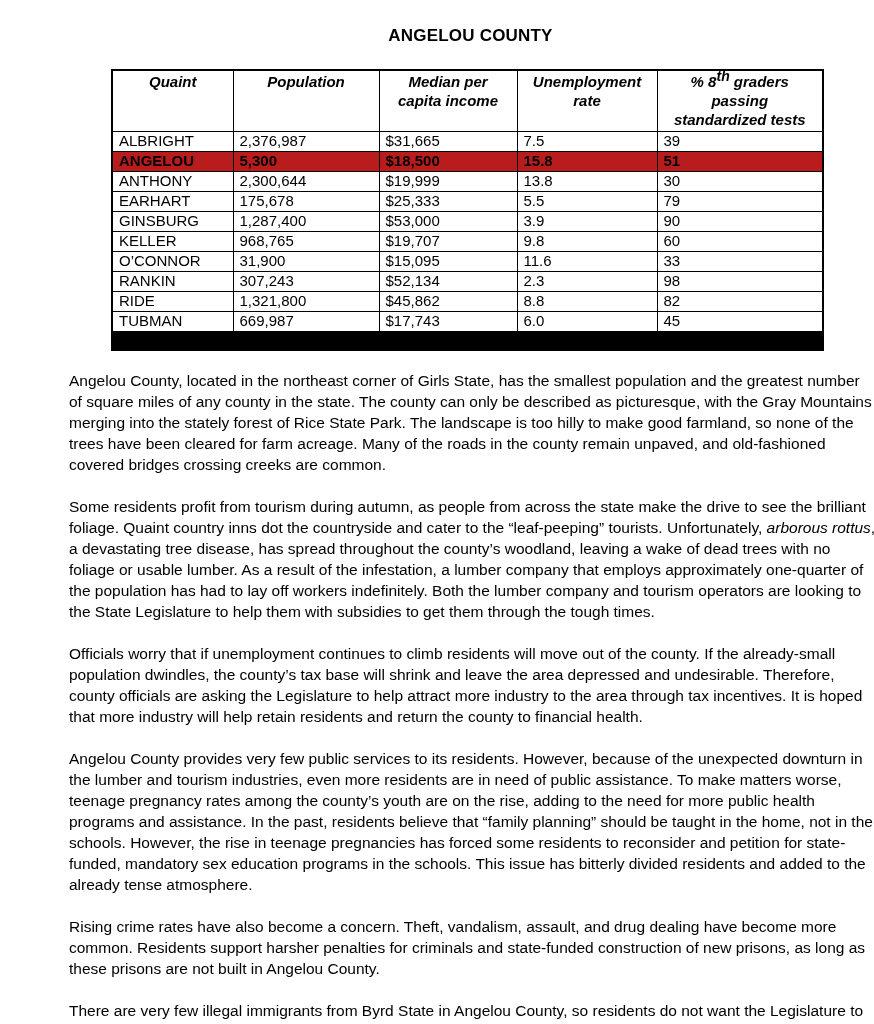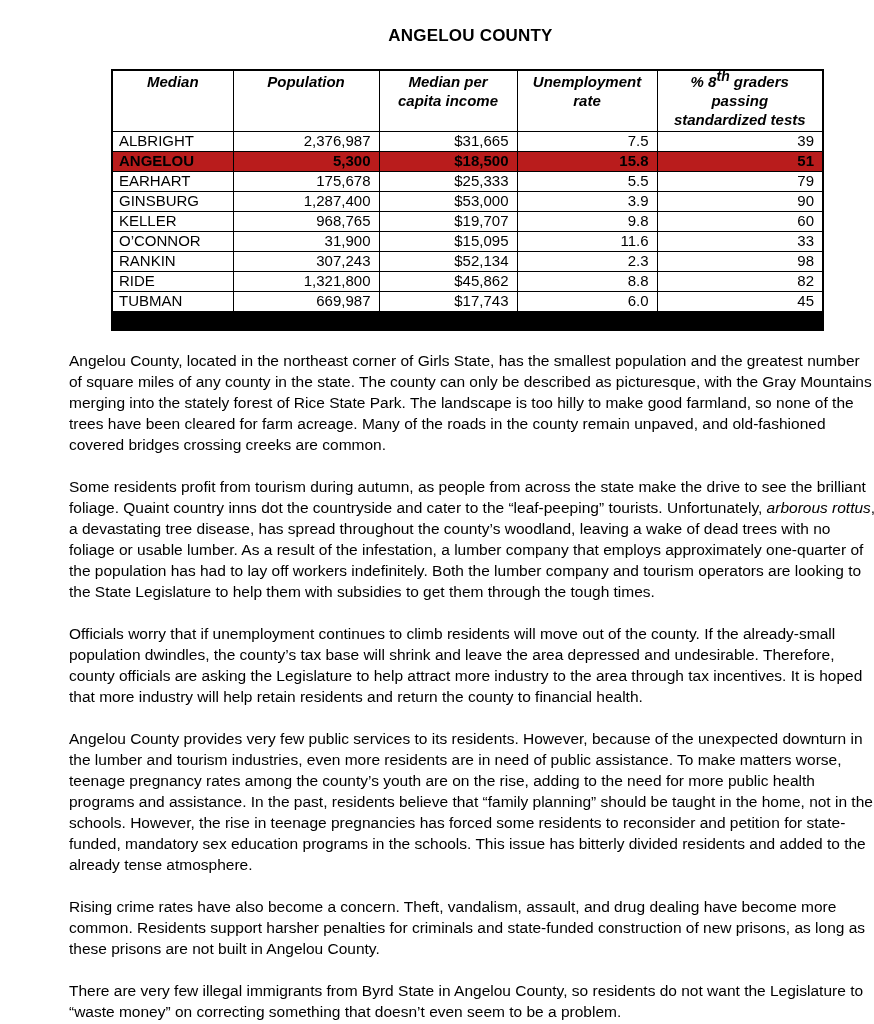--- a/index.html
+++ b/index.html
@@ -46,21 +46,21 @@
   table.county-table th sup {
     font-size: 14px;
     line-height: 0;
   }
   table.county-table td {
     height: 18px;
     padding: 0 8px 1px 6px;
     line-height: 18px;
   }
   td.cell-county { text-align: left; }
-  td.cell-num { text-align: right; }
+  td.cell-num { text-align: left; }
   tr.highlight td {
     background: #b91c1c;
     font-weight: bold;
   }
   tr.blackbar td {
     background: #000000;
     height: 17px;
     padding: 0;
     border-left: none;
     border-right: none;
@@ -84,41 +84,48 @@
   <table class="county-table">
     <colgroup>
       <col style="width:121px">
       <col style="width:146px">
       <col style="width:138px">
       <col style="width:140px">
       <col style="width:166px">
     </colgroup>
     <thead>
       <tr>
-        <th>Median</th>
+        <th>Quaint</th>
         <th>Population</th>
         <th>Median per capita income</th>
         <th>Unemployment rate</th>
         <th><span>% 8</span><sup>th</sup><span> graders passing standardized tests</span></th>
       </tr>
     </thead>
     <tbody>
       <tr>
         <td class="cell-county">ALBRIGHT</td>
         <td class="cell-num">2,376,987</td>
         <td class="cell-num">$31,665</td>
         <td class="cell-num">7.5</td>
         <td class="cell-num">39</td>
       </tr>
       <tr class="highlight">
         <td class="cell-county">ANGELOU</td>
         <td class="cell-num">5,300</td>
         <td class="cell-num">$18,500</td>
         <td class="cell-num">15.8</td>
         <td class="cell-num">51</td>
+      </tr>
+      <tr>
+        <td class="cell-county">ANTHONY</td>
+        <td class="cell-num">2,300,644</td>
+        <td class="cell-num">$19,999</td>
+        <td class="cell-num">13.8</td>
+        <td class="cell-num">30</td>
       </tr>
       <tr>
         <td class="cell-county">EARHART</td>
         <td class="cell-num">175,678</td>
         <td class="cell-num">$25,333</td>
         <td class="cell-num">5.5</td>
         <td class="cell-num">79</td>
       </tr>
       <tr>
         <td class="cell-county">GINSBURG</td>

